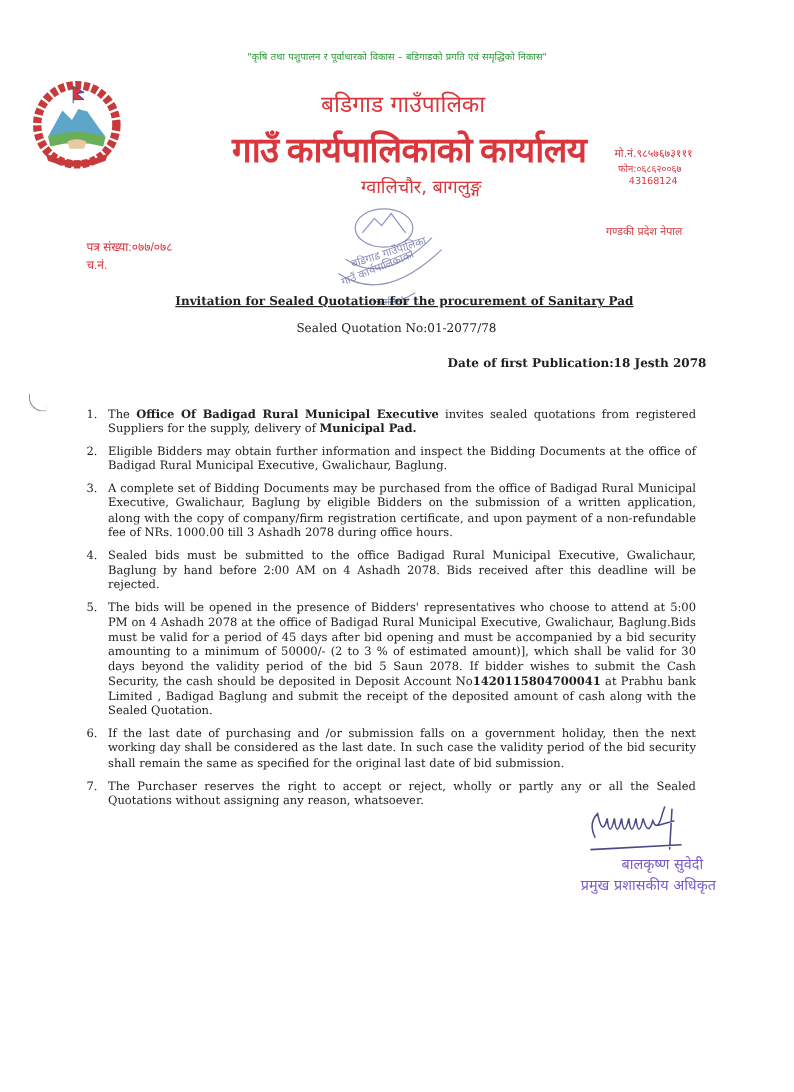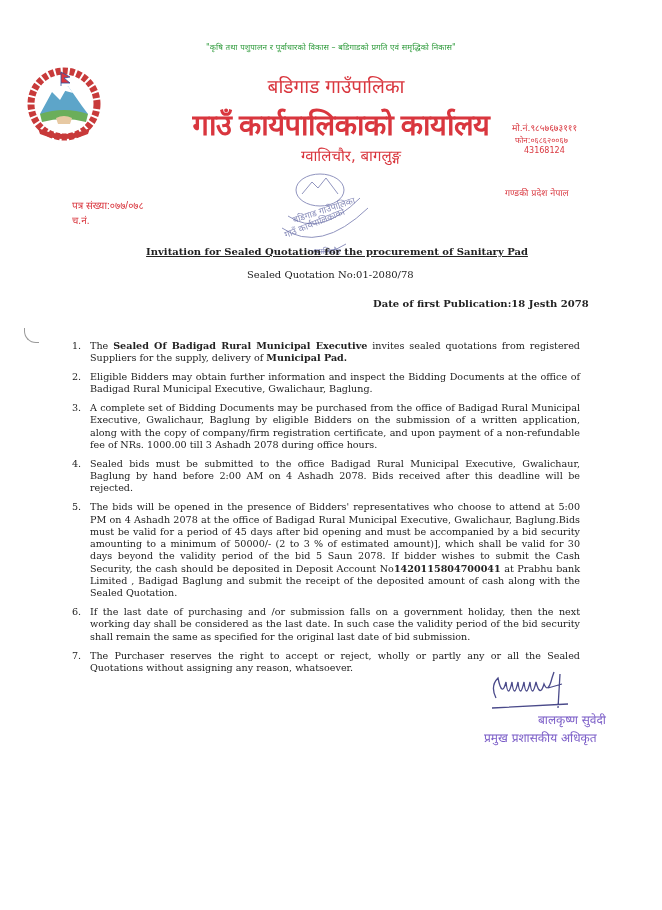--- a/index.html
+++ b/index.html
@@ -7,36 +7,36 @@
     width: 662px; height: 910px; background: #ffffff; position: relative; overflow: hidden;
     font-family: "DejaVu Serif", "Liberation Serif", serif; color: #222;
   }
   .abs { position: absolute; }
   .slogan {
     left: 0; width: 662px; top: 41px; text-align: center;
     font-family: "DejaVu Sans", sans-serif; font-size: 8px; color: #2d9a3a; letter-spacing: 0.1px;
   }
   .emblem { left: 26px; top: 66px; width: 76px; height: 76px; }
   .h-small { left: 0; width: 662px; top: 73px; text-align: center; font-family: "DejaVu Sans", sans-serif; font-size: 19px; color: #d9363e; padding-left: 10px; box-sizing: border-box; }
-  .h-big { left: 0; width: 662px; top: 104px; text-align: center; font-family: Liberation Sans, sans-serif; font-size: 29px; color: #d9363e; font-weight: bold; letter-spacing: -0.5px; padding-left: 20px; box-sizing: border-box; }
+  .h-big { left: 0; width: 662px; top: 104px; text-align: center; font-family: Liberation Serif, serif; font-size: 29px; color: #d9363e; font-weight: bold; letter-spacing: -0.5px; padding-left: 20px; box-sizing: border-box; }
   .h-addr { left: 0; width: 662px; top: 145px; text-align: center; font-family: "DejaVu Sans", sans-serif; font-size: 15px; color: #d9363e; padding-left: 40px; box-sizing: border-box; }
   .contact { left: 512px; font-family: "DejaVu Sans", sans-serif; color: #d9363e; font-size: 8px; }
   .province { left: 505px; top: 186px; font-family: "DejaVu Sans", sans-serif; font-size: 9px; color: #d9363e; }
   .ref { left: 72px; font-family: Liberation Sans, sans-serif; font-size: 10px; color: #d9363e; }
   .stamp { left: 268px; top: 168px; width: 110px; height: 92px; }
   .title { left: 0; width: 662px; top: 246px; text-align: center; font-size: 10px; font-weight: bold; text-decoration: underline; padding-left: 12px; box-sizing: border-box; }
   .sqno { left: 247px; top: 269px; font-size: 10px; }
   .pubdate { left: 373px; top: 298px; font-size: 10px; font-weight: bold; }
   .mark { left: 24px; top: 328px; width: 14px; height: 14px; border-left: 1px solid #999; border-bottom: 1px solid #999; border-radius: 0 0 0 12px; }
   ol.clauses { position: absolute; left: 72px; top: 340px; width: 508px; margin: 0; padding: 0; list-style: none; font-size: 9.6px; line-height: 12.3px; text-align: justify; }
   ol.clauses li { position: relative; padding-left: 18px; margin-bottom: 6.5px; }
   ol.clauses li .num { position: absolute; left: 0; top: 0; }
   b { font-weight: bold; }
   .sig { left: 488px; top: 668px; width: 84px; height: 44px; }
-  .signame { left: 518px; top: 711px; font-family: "DejaVu Sans", sans-serif; font-size: 12px; color: #7a5cc7; margin-left: 20px; }
+  .signame { left: 518px; top: 711px; font-family: "DejaVu Sans", sans-serif; font-size: 12px; color: #7a5cc7; }
   .sigtitle { left: 484px; top: 729px; font-family: "DejaVu Sans", sans-serif; font-size: 12px; color: #7a5cc7; }
 </style>
 </head>
 <body>
 
 <div class="abs slogan">"कृषि तथा पशुपालन र पूर्वाधारको विकास – बडिगाडको प्रगति एवं समृद्धिको निकास"</div>
 
 <svg class="abs emblem" viewBox="0 0 76 76">
   <circle cx="38" cy="38" r="33" fill="none" stroke="#c83a3a" stroke-width="7" stroke-dasharray="5 2"></circle>
   <path d="M14 48 L26 26 L34 34 L42 20 L56 40 L62 48 Z" fill="#5da5c9"></path>
@@ -66,27 +66,27 @@
     <path d="M20 48 Q52 70 92 30"></path>
     <path d="M14 60 Q52 86 100 40"></path>
     <path d="M40 82 Q60 88 78 76"></path>
   </g>
   <text x="26" y="55" font-size="9" fill="#6a6fa8" opacity="0.8" transform="rotate(-18 26 55)" font-family="DejaVu Sans, sans-serif">बडिगाड गाउँपालिका</text>
   <text x="18" y="70" font-size="9" fill="#6a6fa8" opacity="0.8" transform="rotate(-22 18 70)" font-family="DejaVu Sans, sans-serif">गाउँ कार्यपालिकाको</text>
   <text x="46" y="86" font-size="8" fill="#6a6fa8" opacity="0.8" font-family="DejaVu Sans, sans-serif">ग्वालिचौर</text>
 </svg>
 
 <div class="abs title">Invitation for Sealed Quotation for the procurement of Sanitary Pad</div>
-<div class="abs sqno">Sealed Quotation No:01-2080/78</div>
+<div class="abs sqno">Sealed Quotation No:01-2077/78</div>
 <div class="abs pubdate">Date of first Publication:18 Jesth 2078</div>
 
 <div class="abs mark"></div>
 
 <ol class="clauses" id="clauses">
-    <li><span class="num">1.</span><span>The </span><b>Sealed Of Badigad Rural Municipal Executive</b><span>  invites sealed quotations from registered Suppliers for the supply, delivery  of </span><b>Municipal Pad.</b></li>
+    <li><span class="num">1.</span><span>The </span><b>Office Of Badigad Rural Municipal Executive</b><span>  invites sealed quotations from registered Suppliers for the supply, delivery  of </span><b>Municipal Pad.</b></li>
     <li><span class="num">2.</span><span>Eligible Bidders may obtain further information and inspect the Bidding Documents at the office of Badigad Rural Municipal Executive, Gwalichaur, Baglung.</span></li>
     <li><span class="num">3.</span><span>A complete set of Bidding Documents may be purchased from the office of Badigad Rural Municipal Executive, Gwalichaur, Baglung by eligible Bidders on the submission of a written application, along with the copy of company/firm registration certificate, and upon  payment of a non-refundable fee of NRs. 1000.00 till 3 Ashadh 2078 during office hours.</span></li>
     <li><span class="num">4.</span><span>Sealed bids must be submitted to the office Badigad Rural Municipal Executive, Gwalichaur, Baglung by hand before 2:00 AM on 4 Ashadh 2078. Bids received after this deadline will be rejected.</span></li>
     <li><span class="num">5.</span><span>The bids will be opened in the presence of Bidders' representatives who choose to attend at 5:00 PM on 4 Ashadh 2078 at the office of Badigad Rural Municipal Executive, Gwalichaur, Baglung.Bids must be valid for a period of 45 days after bid opening and must be accompanied by a bid security amounting to a minimum of 50000/- (2 to 3 % of estimated amount)], which shall be valid for 30 days beyond the validity period of the bid 5 Saun 2078. If bidder wishes to submit the Cash Security, the cash should be deposited in Deposit Account No</span><b>1420115804700041</b><span> at Prabhu bank Limited , Badigad Baglung and submit the receipt of the deposited amount of cash along with the Sealed Quotation.</span></li>
     <li><span class="num">6.</span><span>If the last date of purchasing and /or submission falls on a government holiday, then the next working day shall be considered as the last date. In such case the validity period of the bid security shall remain the same as specified for the original last date of bid submission.</span></li>
     <li><span class="num">7.</span><span>The Purchaser reserves the right to accept or reject, wholly or partly any or all the Sealed Quotations without assigning any reason, whatsoever.</span></li>
   </ol>
 
 <svg class="abs sig" viewBox="0 0 84 44">
   <path d="M8 30 Q2 18 10 10 Q14 30 18 14 Q20 32 24 14 Q26 32 30 14 Q32 32 36 14 Q38 32 42 14 Q44 32 48 14 Q52 30 56 16 Q60 26 64 10 L66 4 M60 20 L74 16 M72 6 L70 40 M4 40 L80 36" fill="none" stroke="#4a4a8a" stroke-width="1.3"></path>

